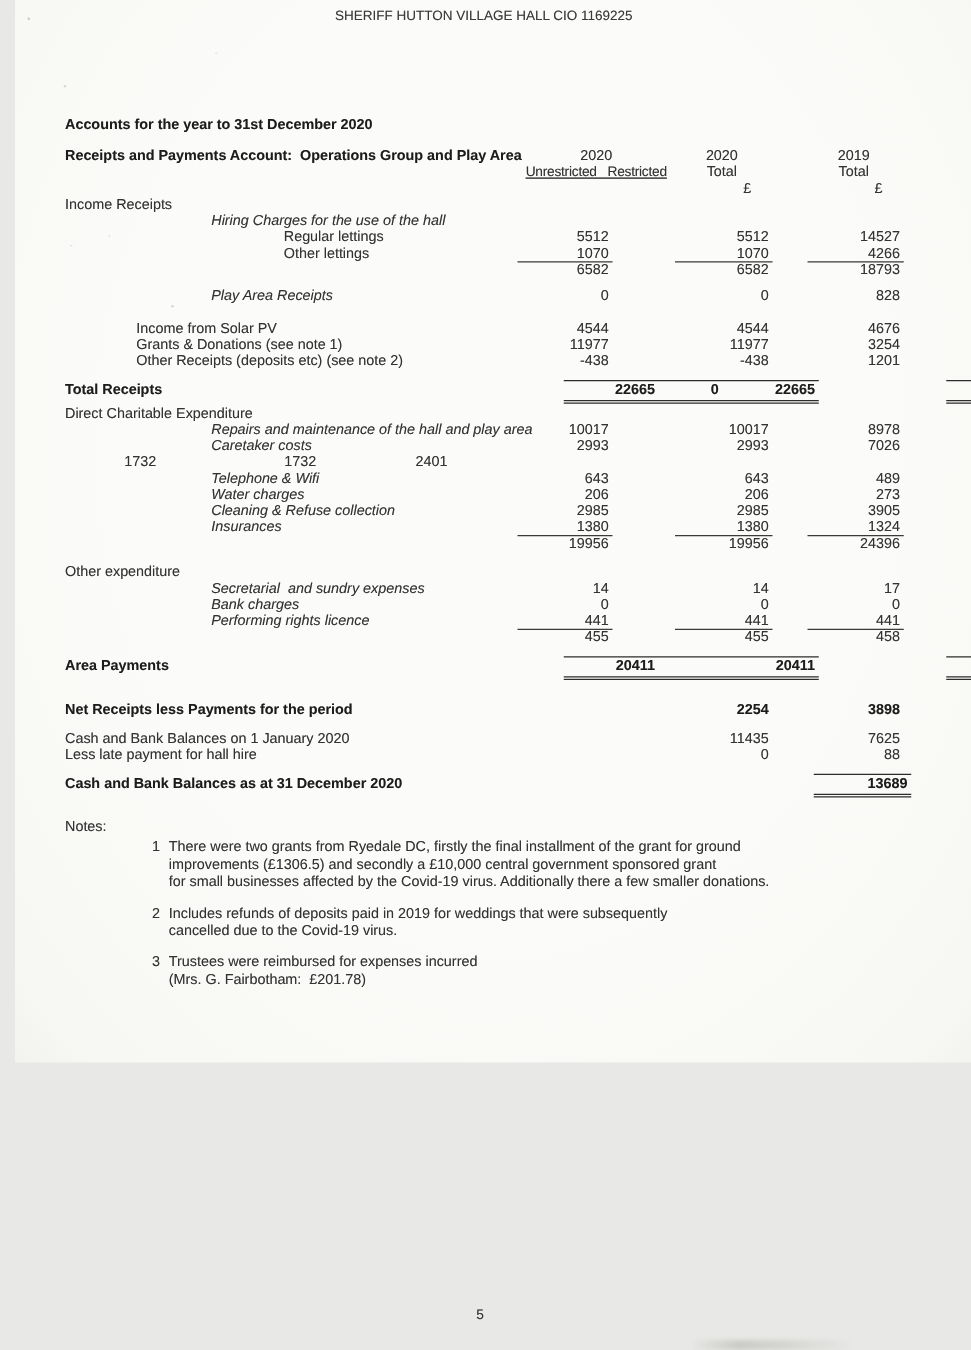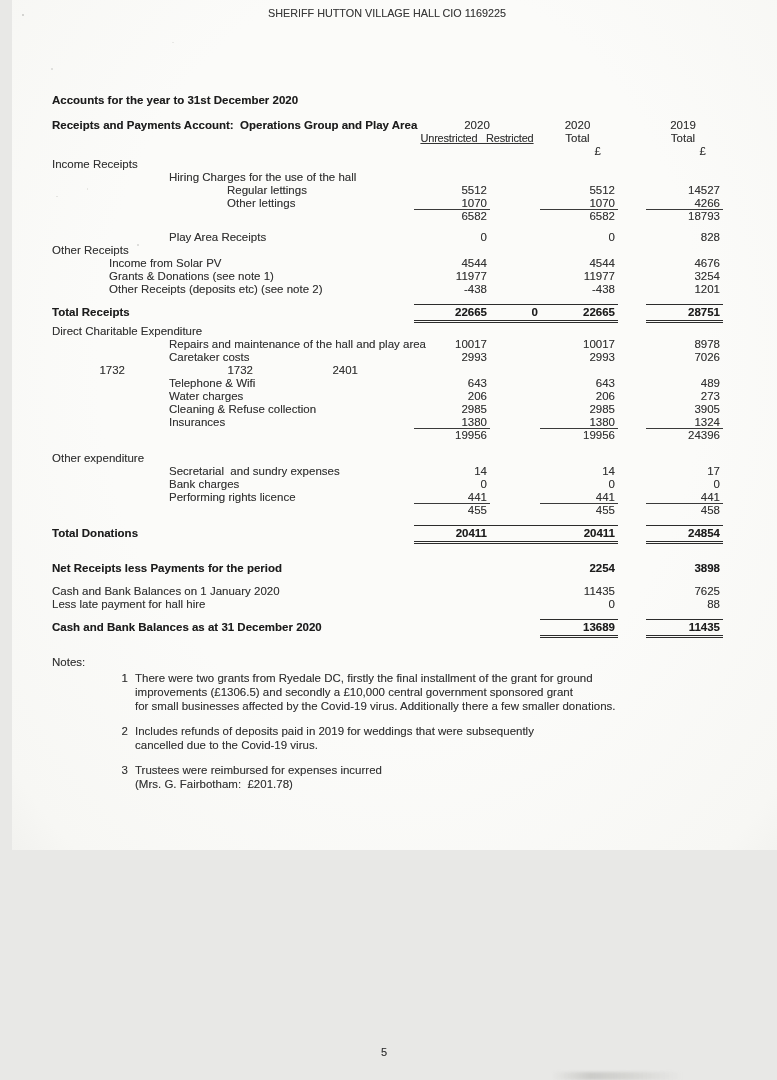--- a/index.html
+++ b/index.html
@@ -28,25 +28,25 @@
   }
   .content {
     position: absolute;
     left: 40px; top: 94px;
     width: 671px;
   }
   .b { font-weight: bold; color: #1c1c1c; }
   .doc-title { height: 13px; line-height: 13px; margin-bottom: 12px; white-space: pre; }
 
   .row { display: flex; height: 13px; line-height: 13px; align-items: stretch; }
-  .row.hasrule { height: 19px; }
+  .row.hasrule { height: 19px; gap: 37px; }
   .lbl { width: 362px; flex: none; white-space: pre; overflow: visible; }
   .ind0 { padding-left: 0; }
   .ind1 { padding-left: 57px; }
-  .ind2 { padding-left: 117px; }
+  .ind2 { padding-left: 117px; font-style: italic; }
   .ind3 { padding-left: 175px; }
   .c { flex: none; text-align: right; line-height: 13px; white-space: pre; }
   .c1  { width: 76px;  padding-right: 3px; }
   .c2  { width: 50px;  padding-right: 2px; }
   .c3  { width: 78px;  padding-right: 3px; }
   .c12 { width: 126px; text-align: center; }
   .gapc { width: 28px; flex: none; }
   .c4  { width: 77px;  padding-right: 3px; }
   .ctr { text-align: center; }
   .cur { padding-right: 17px; }
@@ -161,21 +161,20 @@
         <div class="sp sp-sm"></div>
         <div class="row">
           <div class="lbl ind2">Play Area Receipts</div>
           <div class="c c1">0</div>
           <div class="c c2"></div>
           <div class="c c3">0</div>
           <div class="gapc"></div>
           <div class="c c4">828</div>
         </div>
         <div class="row">
-          <div class="lbl ind0">Other Receipts</div>
           <div class="c c1"></div>
           <div class="c c2"></div>
           <div class="c c3"></div>
           <div class="gapc"></div>
           <div class="c c4"></div>
         </div>
         <div class="row">
           <div class="lbl ind1">Income from Solar PV</div>
           <div class="c c1">4544</div>
           <div class="c c2"></div>
@@ -318,21 +317,21 @@
         <div class="row">
           <div class="lbl ind0"></div>
           <div class="c c1">455</div>
           <div class="c c2"></div>
           <div class="c c3">455</div>
           <div class="gapc"></div>
           <div class="c c4">458</div>
         </div>
         <div class="sp sp-sm"></div>
         <div class="row b hasrule">
-          <div class="lbl ind0">Total Donations</div>
+          <div class="lbl ind0">Area Payments</div>
           <div class="grp rule">
             <div class="c c1">20411</div>
             <div class="c c2"></div>
             <div class="c c3">20411</div>
           </div>
           <div class="gapc"></div>
           <div class="c c4 rule">24854</div>
         </div>
         <div class="sp sp-lg"></div>
         <div class="row b">

